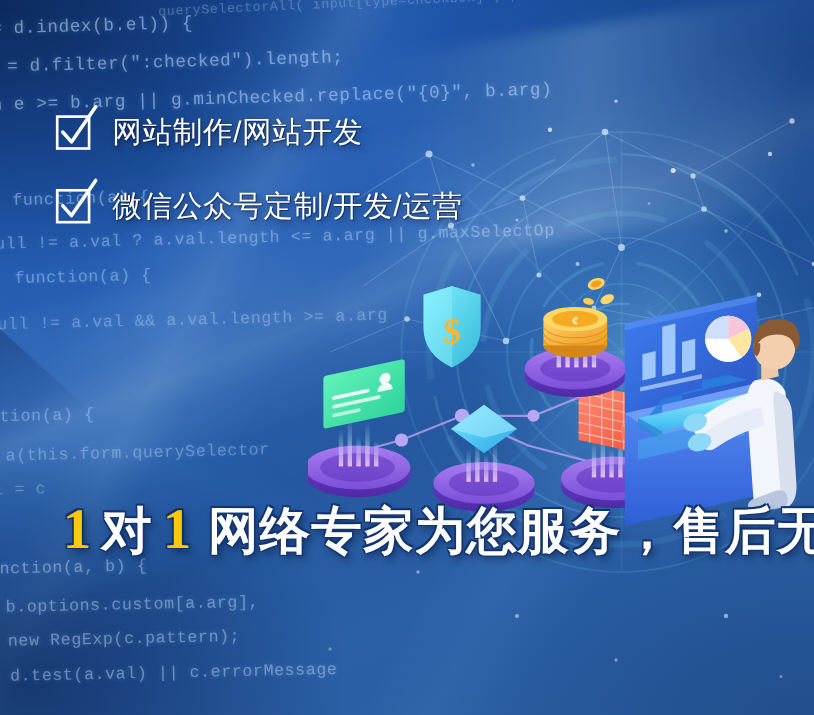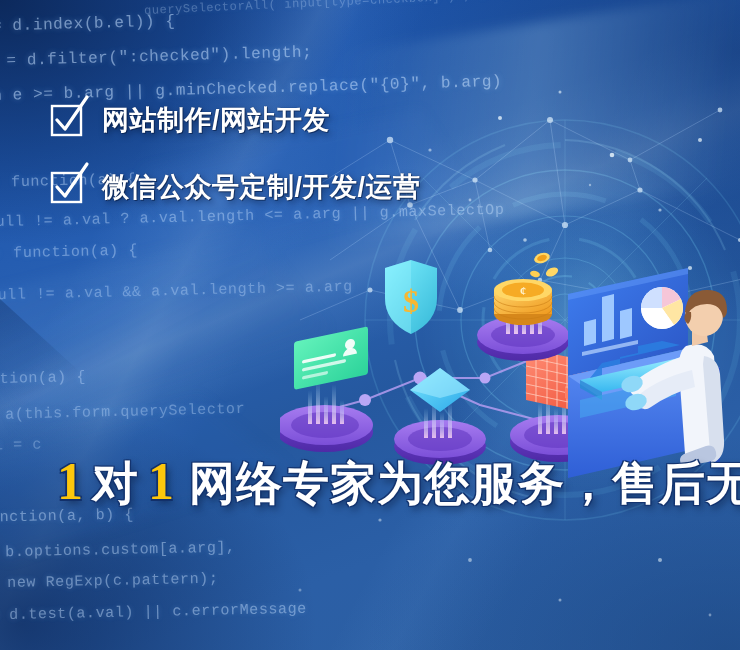--- a/index.html
+++ b/index.html
@@ -131,21 +131,21 @@
   }
   .checkbox {
     position: relative;
     width: 30px; height: 30px;
     flex: 0 0 30px;
     margin-right: 20px;
   }
   .checkbox svg { position: absolute; left: -3px; top: -9px; overflow: visible; }
   .feature-label {
     font-size: 27px;
-    font-weight: bold;
+    font-weight: normal;
     color: #ffffff;
     letter-spacing: .5px;
     text-shadow:
       0 0 1px rgba(10,30,70,.9),
       1px 1px 0 rgba(8,26,62,.55),
       2px 3px 6px rgba(6,22,55,.55);
   }
 
   
   .tagline {

